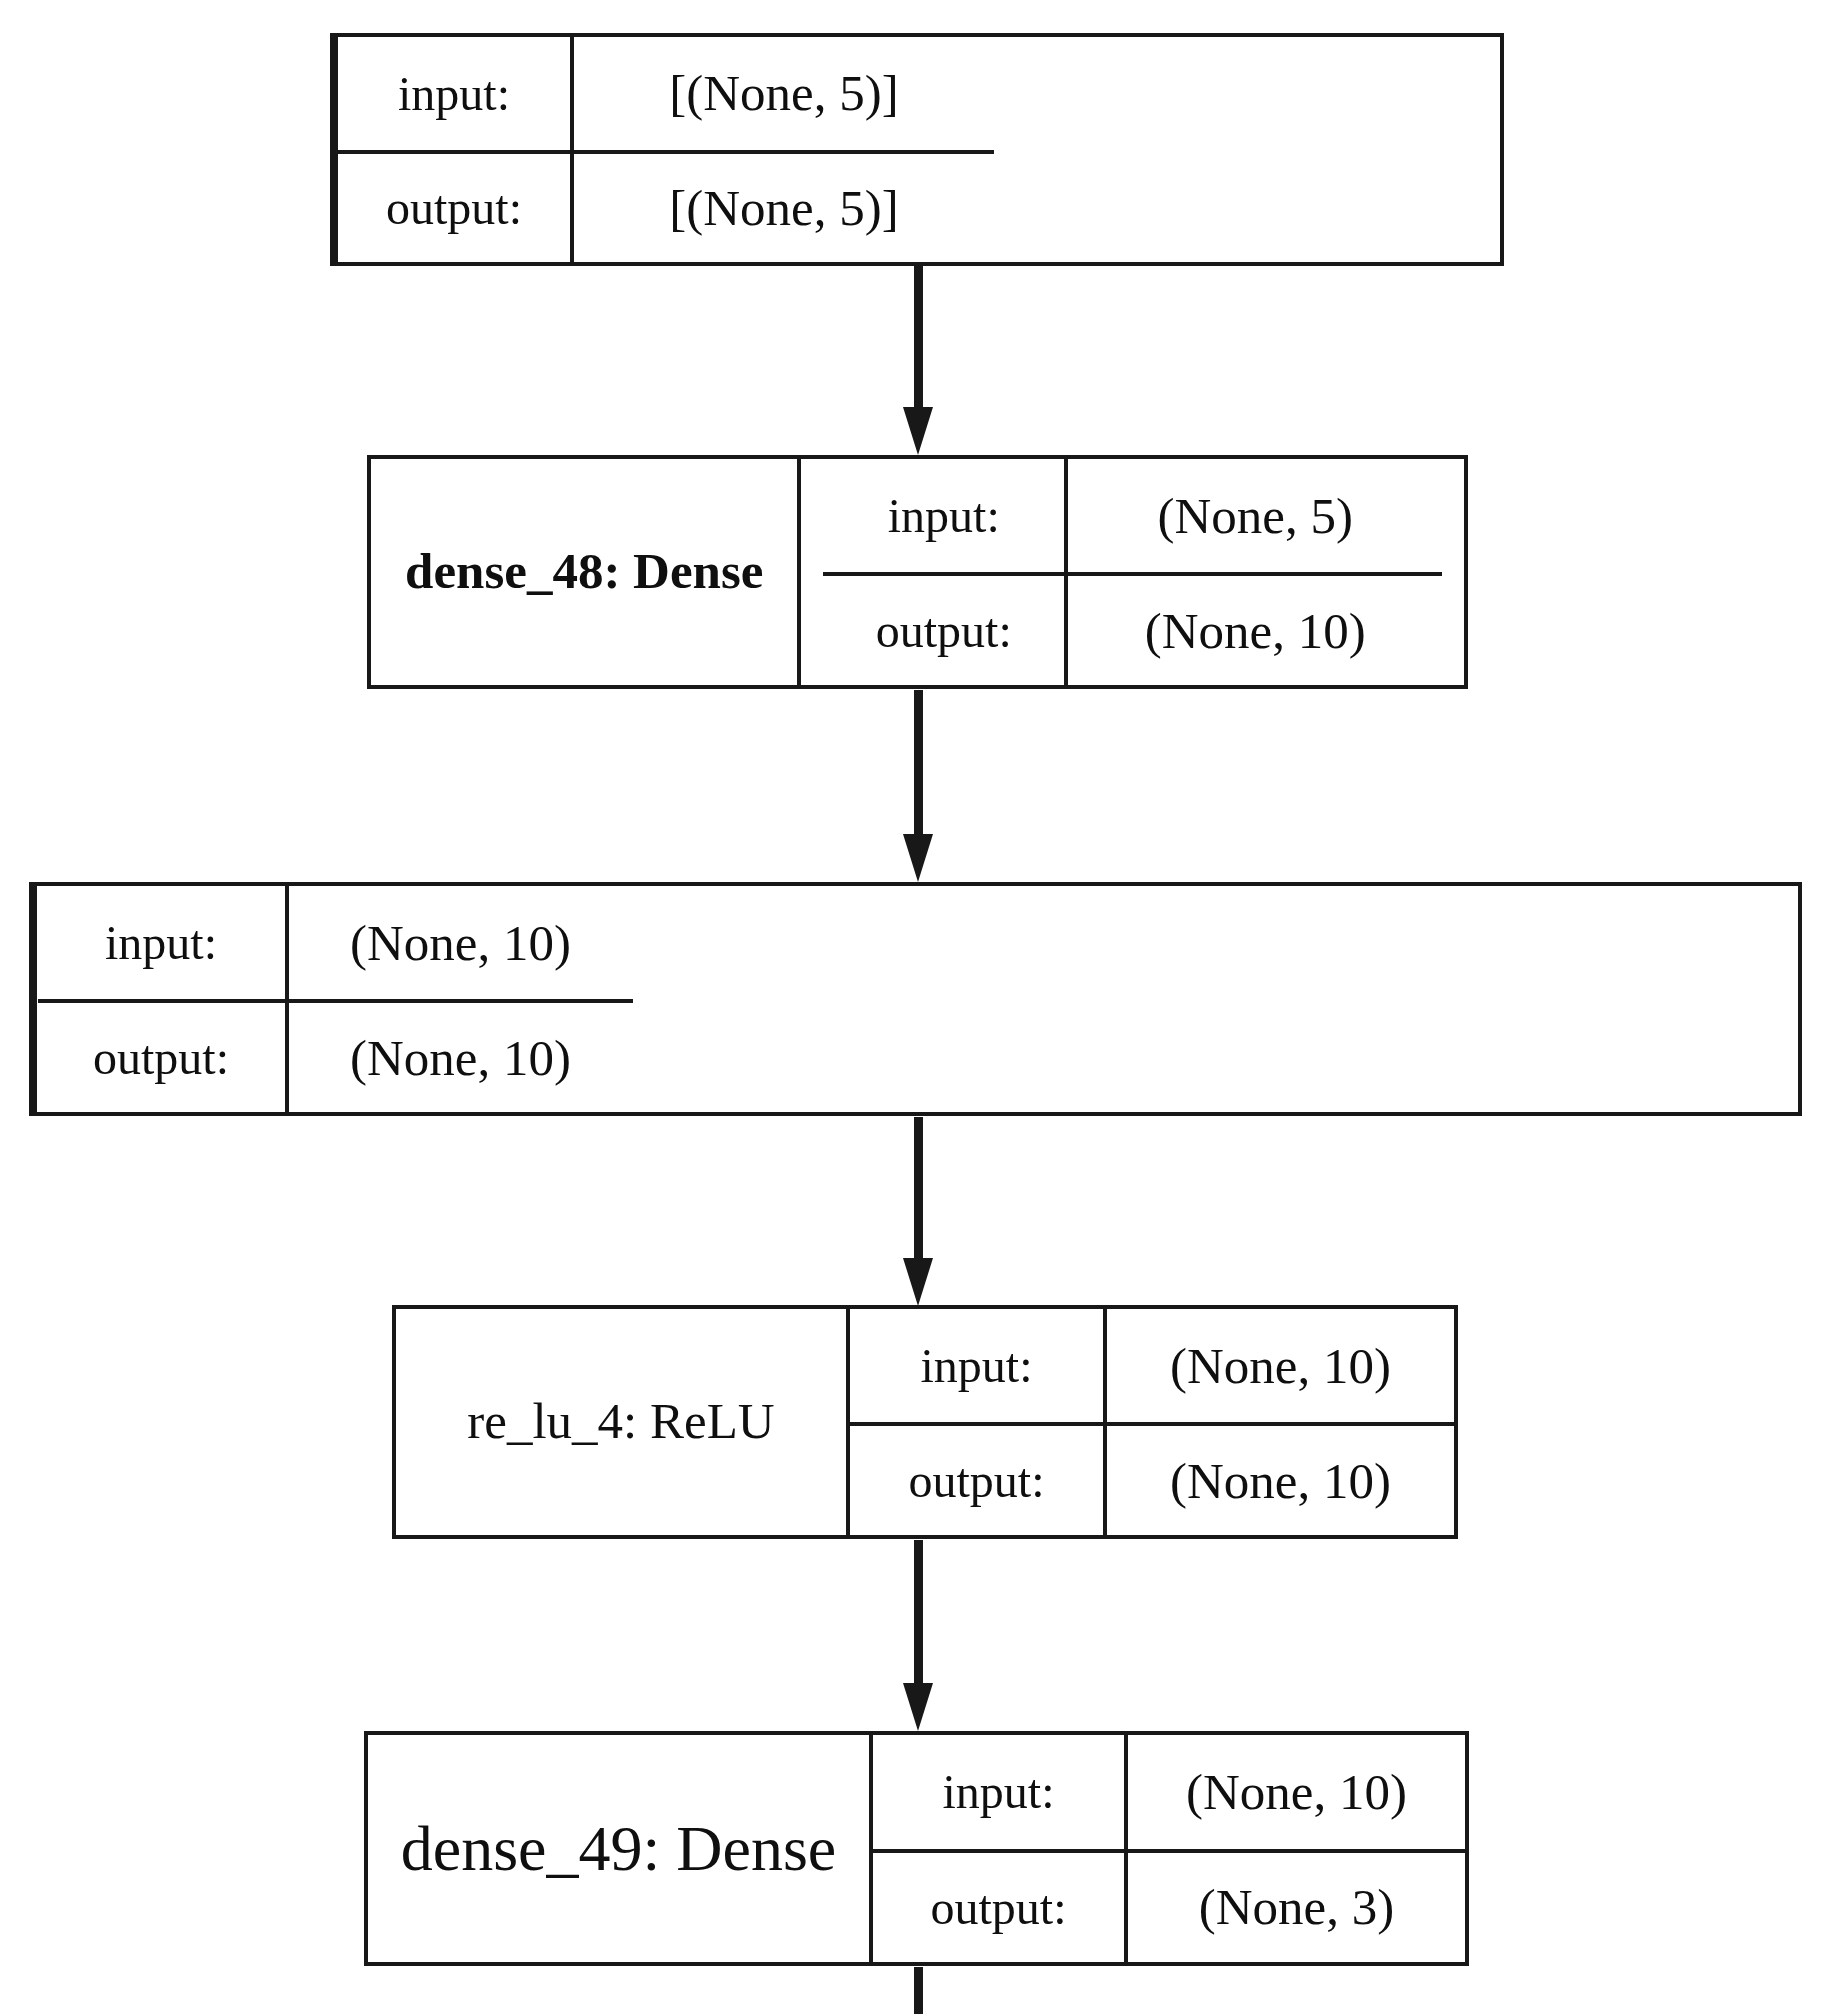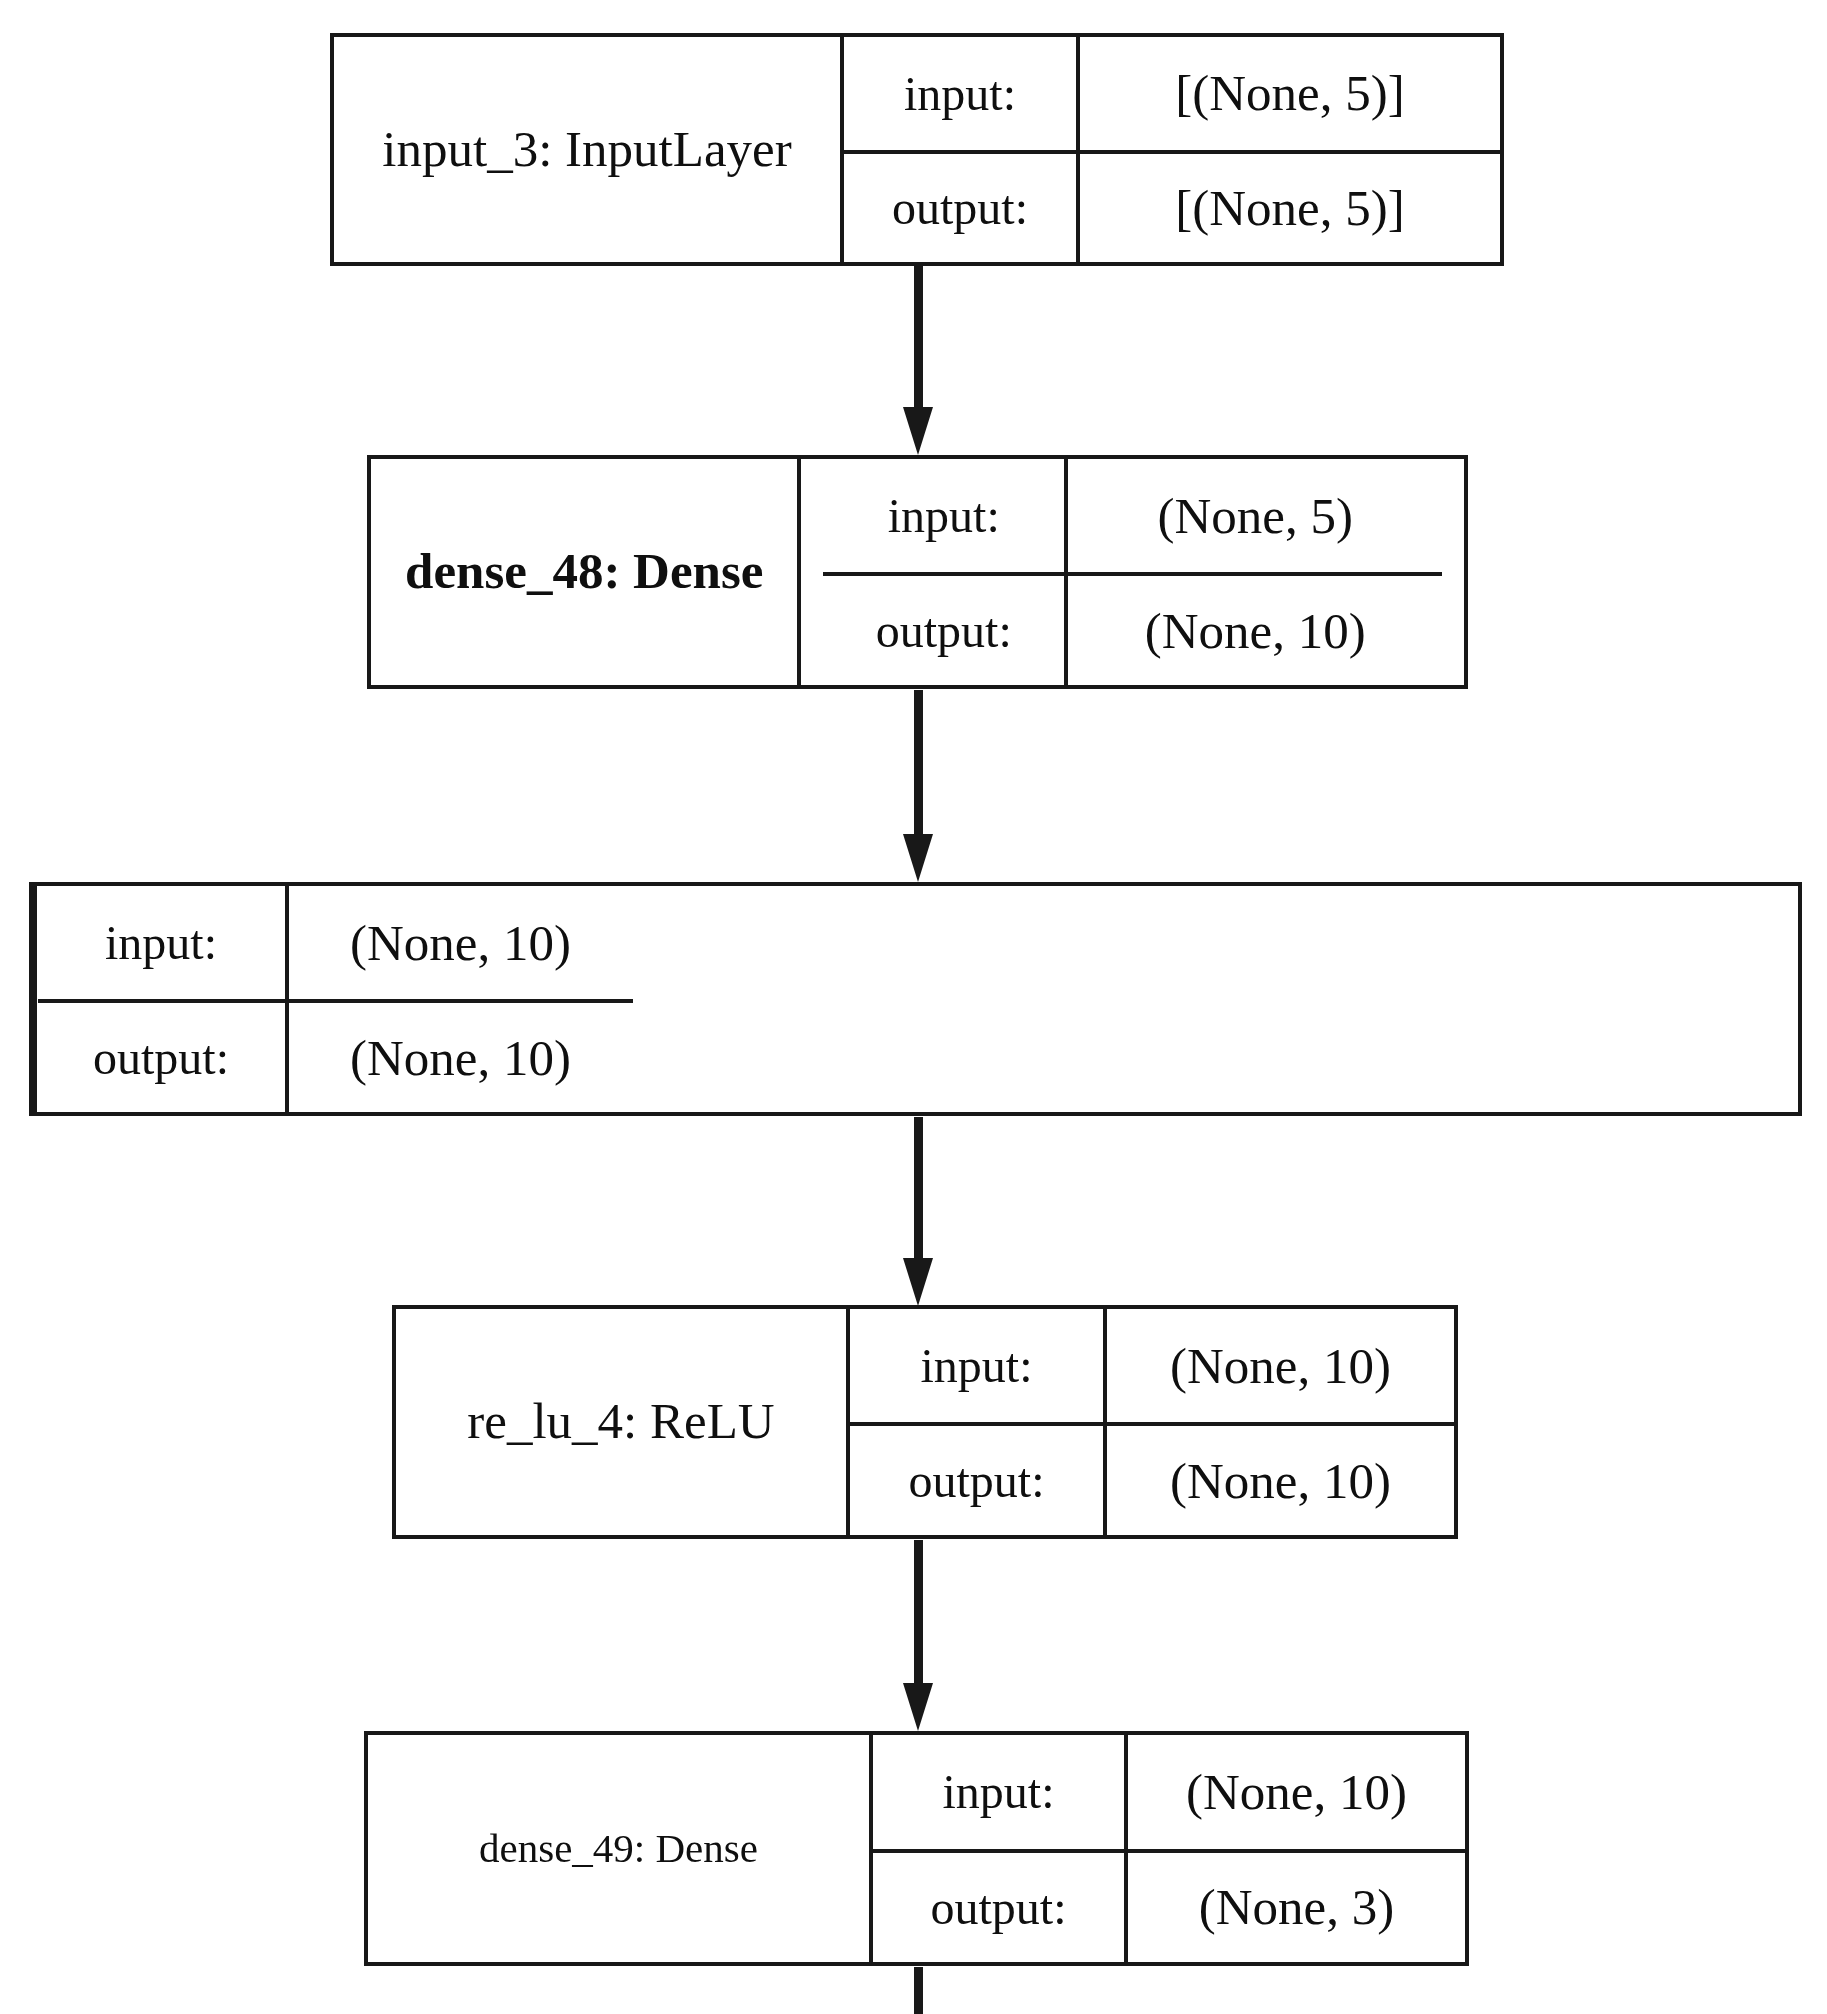--- a/index.html
+++ b/index.html
@@ -90,21 +90,21 @@
   #node-2 .io-label  { width: 247px; font-size: 48px; }
   #node-2 .io-value  { width: 348px; font-size: 51px; }
 
   #node-3 { left: 392px;  top: 1305px; width: 1066px; height: 234px; }
   #node-3 .name-cell { width: 453px; font-size: 51px; }
   #node-3 .io-block  { width: 609px; }
   #node-3 .io-label  { width: 253px; font-size: 48px; }
   #node-3 .io-value  { width: 351px; font-size: 51px; }
 
   #node-4 { left: 364px;  top: 1731px; width: 1105px; height: 235px; }
-  #node-4 .name-cell { width: 503px; font-size: 41px; }
+  #node-4 .name-cell { width: 503px; font-size: 64px; }
   #node-4 .io-block  { width: 597px; }
   #node-4 .io-label  { width: 251px; font-size: 48px; }
   #node-4 .io-value  { width: 341px; font-size: 51px; }
 
   
   .arrow {
     position: absolute;
     left: 903px;
     width: 30px;
   }
@@ -143,21 +143,20 @@
   
   #arrow-4 { top: 1967px; height: 48px; }
   #arrow-4 .shaft { height: 48px; }
 </style>
 </head>
 <body>
 
 <div id="canvas">
 
   <div class="node" id="node-0">
-    <div class="name-cell">input_3: InputLayer</div>
     <div class="io-block">
       <div class="io-row">
         <div class="io-label">input:</div>
         <div class="io-value">[(None, 5)]</div>
       </div>
       <div class="io-row second">
         <div class="io-label">output:</div>
         <div class="io-value">[(None, 5)]</div>
       </div>
     </div>

